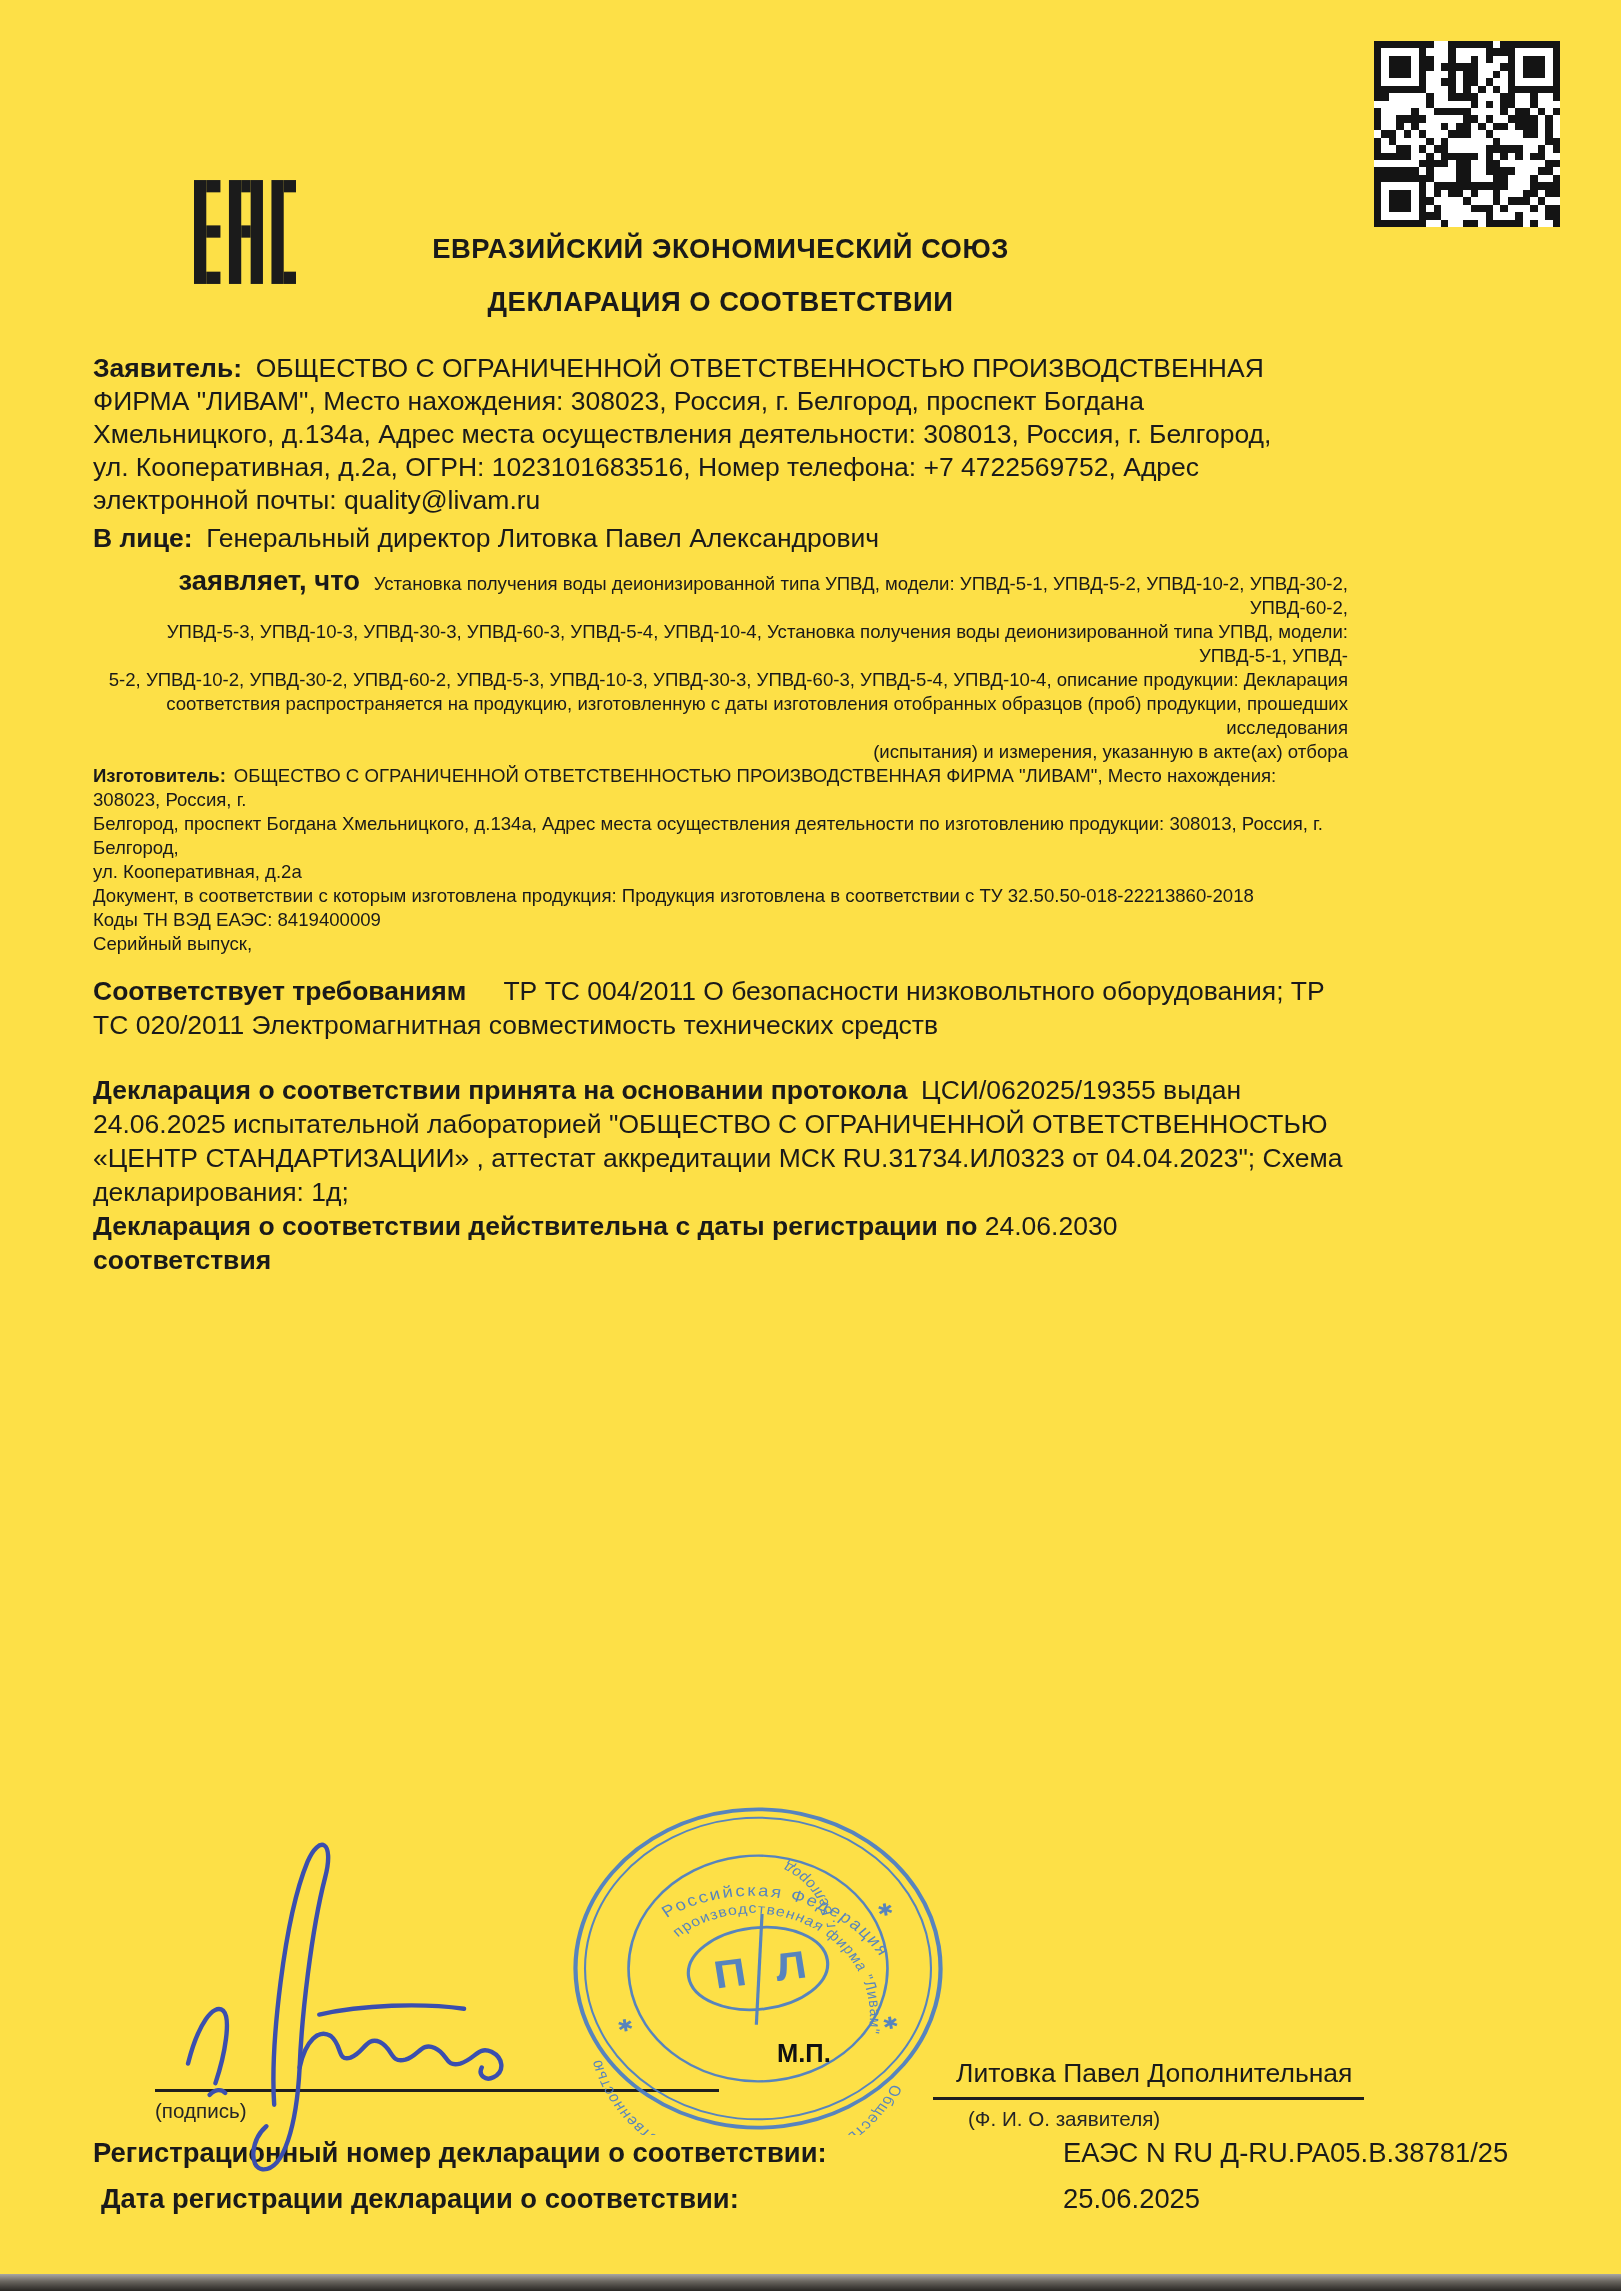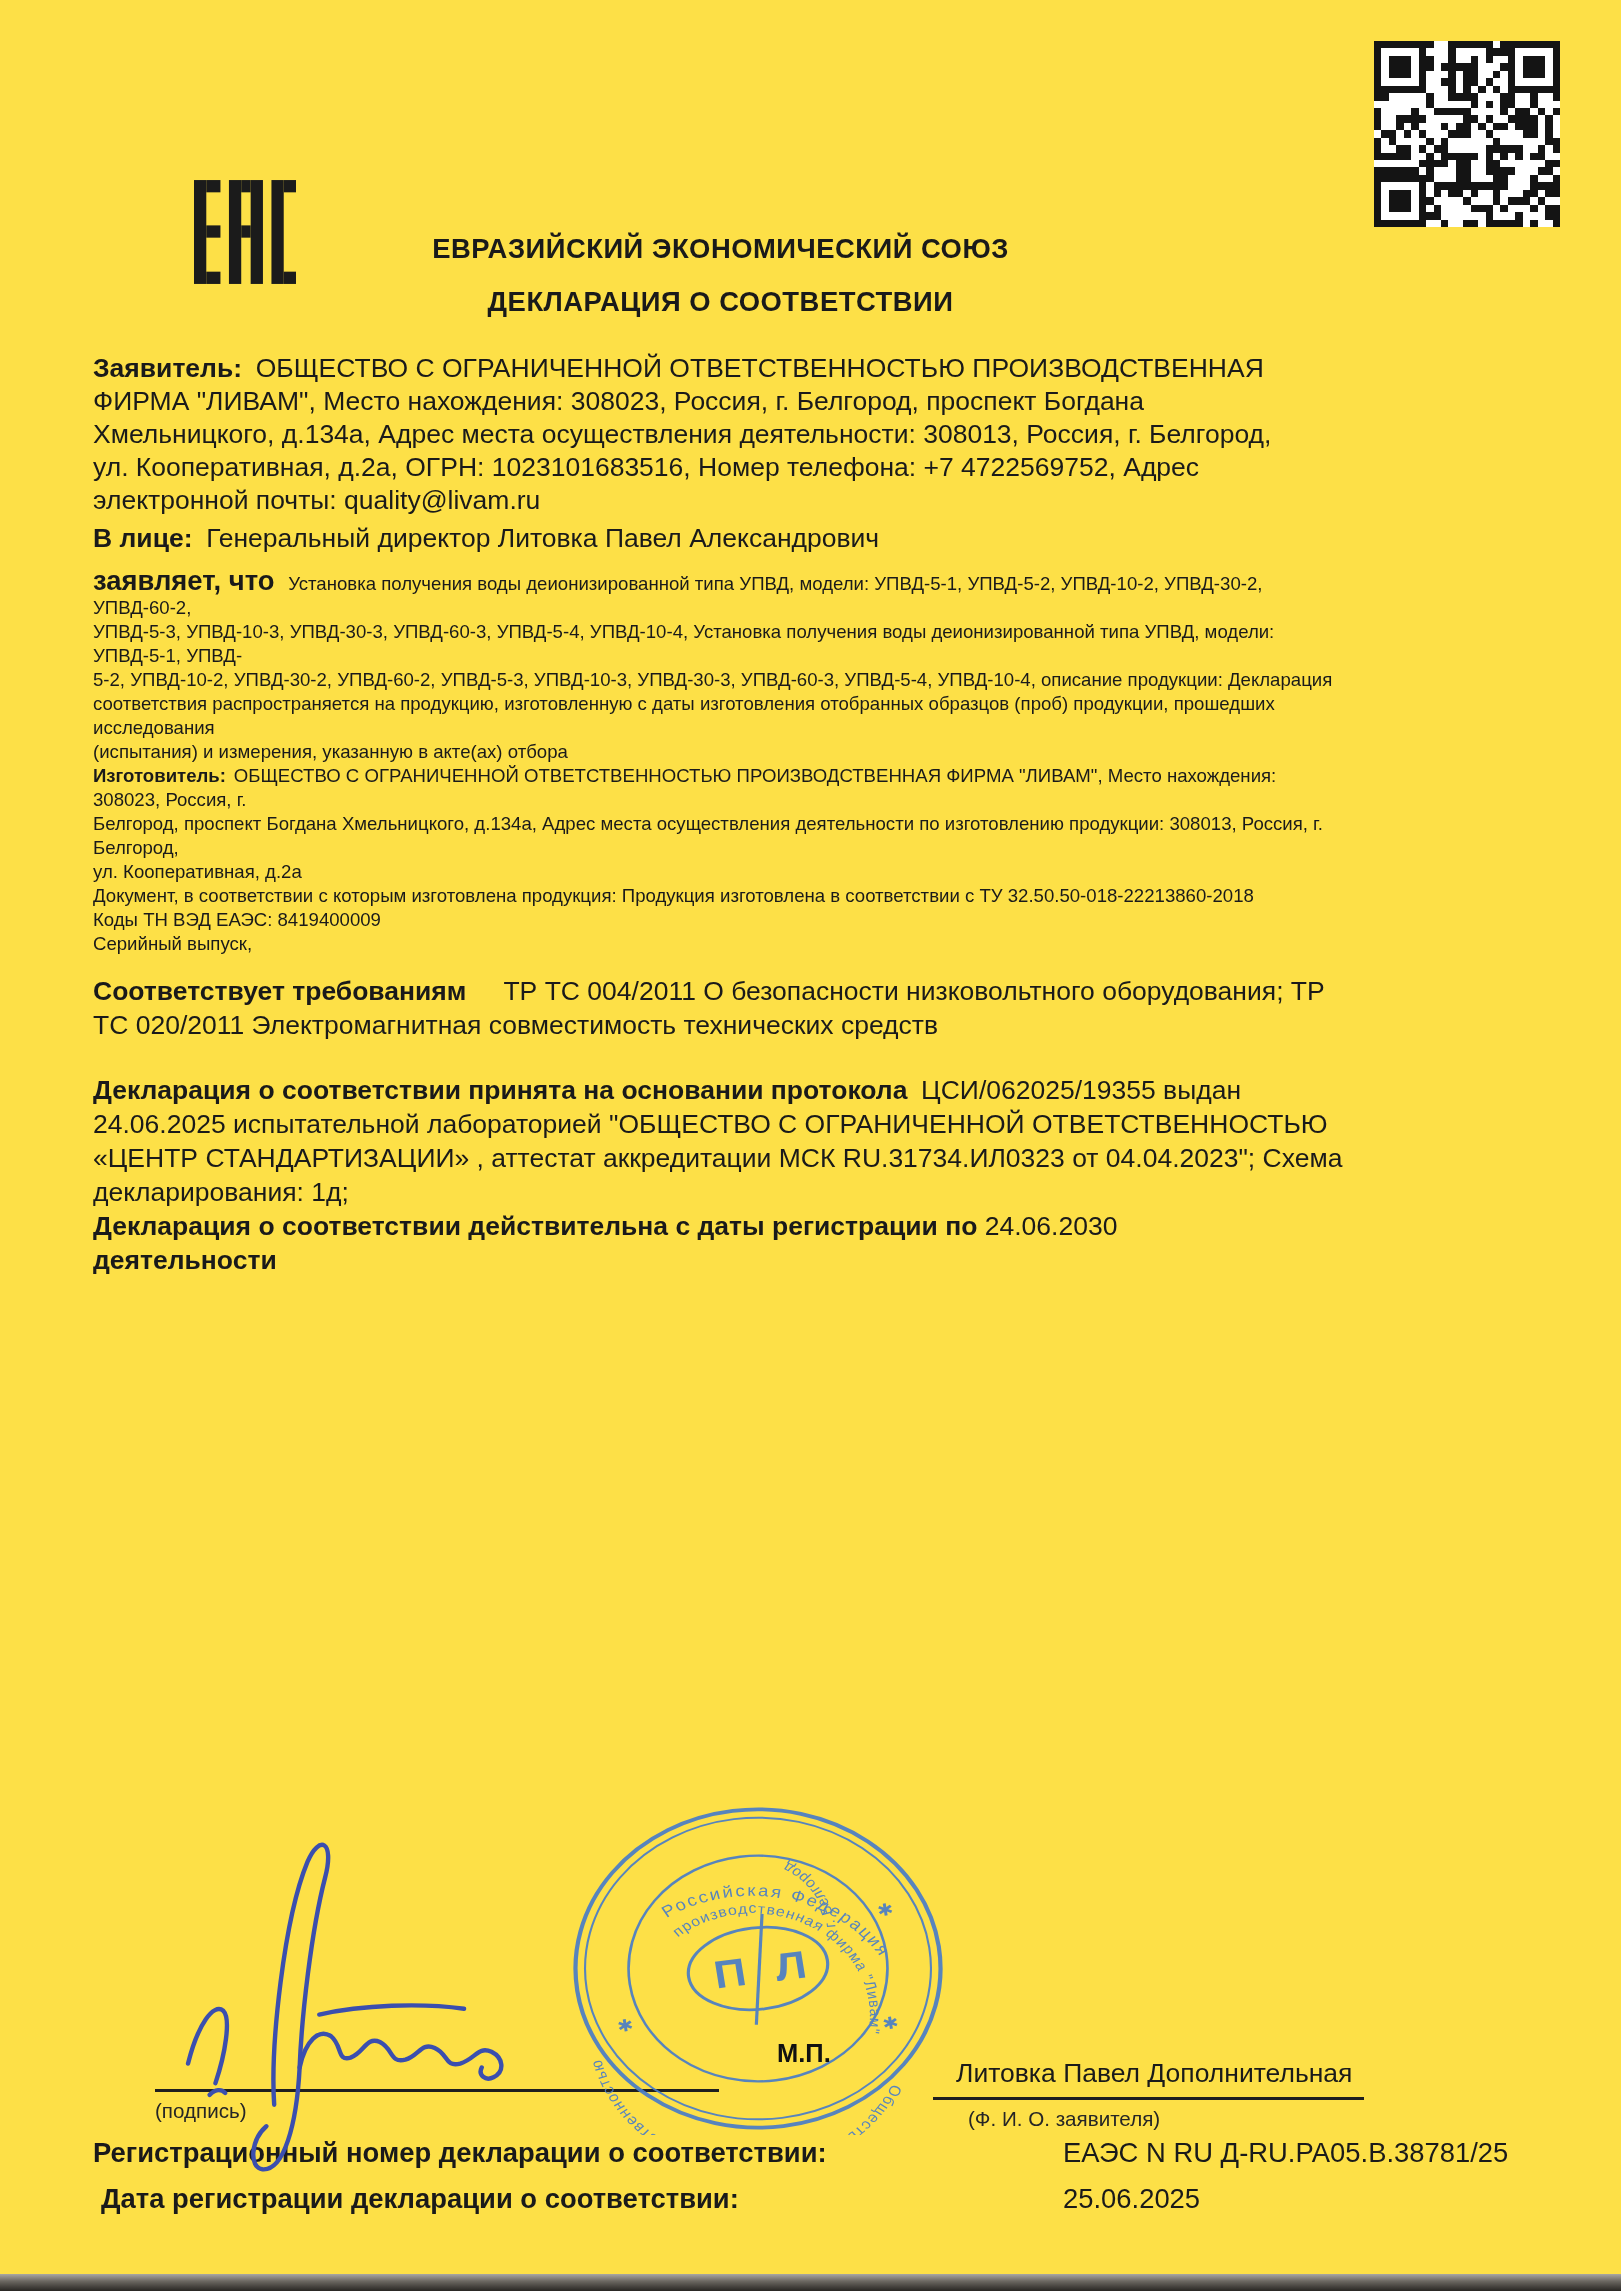--- a/index.html
+++ b/index.html
@@ -387,21 +387,21 @@
 ФИРМА "ЛИВАМ", Место нахождения: 308023, Россия, г. Белгород, проспект Богдана
 Хмельницкого, д.134а, Адрес места осуществления деятельности: 308013, Россия, г. Белгород,
 ул. Кооперативная, д.2а, ОГРН: 1023101683516, Номер телефона: +7 4722569752, Адрес
 электронной почты: quality@livam.ru</span>
     </p>
 
     <p class="para big" style="margin-top:5.9px;">
       <span class="b lbl-gap">В лице:</span><span>Генеральный директор Литовка Павел Александрович</span>
     </p>
 
-    <p class="para small" style="margin-top:13.7px;">
+    <p class="para small" style="margin-top:13.7px;text-align:right;">
       <span class="b lbl-gap" style="font-size:27.4px;">заявляет, что</span><span class="pre">Установка получения воды деионизированной типа УПВД, модели: УПВД-5-1, УПВД-5-2, УПВД-10-2, УПВД-30-2, УПВД-60-2,
 УПВД-5-3, УПВД-10-3, УПВД-30-3, УПВД-60-3, УПВД-5-4, УПВД-10-4, Установка получения воды деионизированной типа УПВД, модели: УПВД-5-1, УПВД-
 5-2, УПВД-10-2, УПВД-30-2, УПВД-60-2, УПВД-5-3, УПВД-10-3, УПВД-30-3, УПВД-60-3, УПВД-5-4, УПВД-10-4, описание продукции: Декларация
 соответствия распространяется на продукцию, изготовленную с даты изготовления отобранных образцов (проб) продукции, прошедших исследования
 (испытания) и измерения, указанную в акте(ах) отбора</span>
     </p>
 
     <p class="para small">
       <span class="b" style="margin-right:7.8px;">Изготовитель:</span><span class="pre">ОБЩЕСТВО С ОГРАНИЧЕННОЙ ОТВЕТСТВЕННОСТЬЮ ПРОИЗВОДСТВЕННАЯ ФИРМА "ЛИВАМ", Место нахождения: 308023, Россия, г.
 Белгород, проспект Богдана Хмельницкого, д.134а, Адрес места осуществления деятельности по изготовлению продукции: 308013, Россия, г. Белгород,
@@ -421,21 +421,21 @@
       <span class="b lbl-gap">Декларация о соответствии принята на основании протокола</span><span class="pre">ЦСИ/062025/19355 выдан
 24.06.2025 испытательной лабораторией "ОБЩЕСТВО С ОГРАНИЧЕННОЙ ОТВЕТСТВЕННОСТЬЮ
 «ЦЕНТР СТАНДАРТИЗАЦИИ» , аттестат аккредитации МСК RU.31734.ИЛ0323 от 04.04.2023"; Схема
 декларирования: 1д;</span>
     </p>
 
 
     <p class="para big" style="line-height:34px;">
       <span class="b">Декларация о соответствии действительна с даты регистрации по</span>
       <span>24.06.2030</span>
-      <br><span class="b">деятельности</span>
+      <br><span class="b">соответствия</span>
     </p>
   </div>
 
   <div class="abs rule" style="left:155px;top:2089px;width:564px;"></div>
   <div class="abs caption" style="left:155px;top:2099px;width:564px;text-align:left;">(подпись)</div>
 
   <div class="abs" style="left:956px;top:2058px;font-size:26.5px;">Литовка Павел Дополнительная</div>
   <div class="abs rule" style="left:933px;top:2097px;width:431px;"></div>
   <div class="abs caption" style="left:968px;top:2107px;">(Ф. И. О. заявителя)</div>
 

